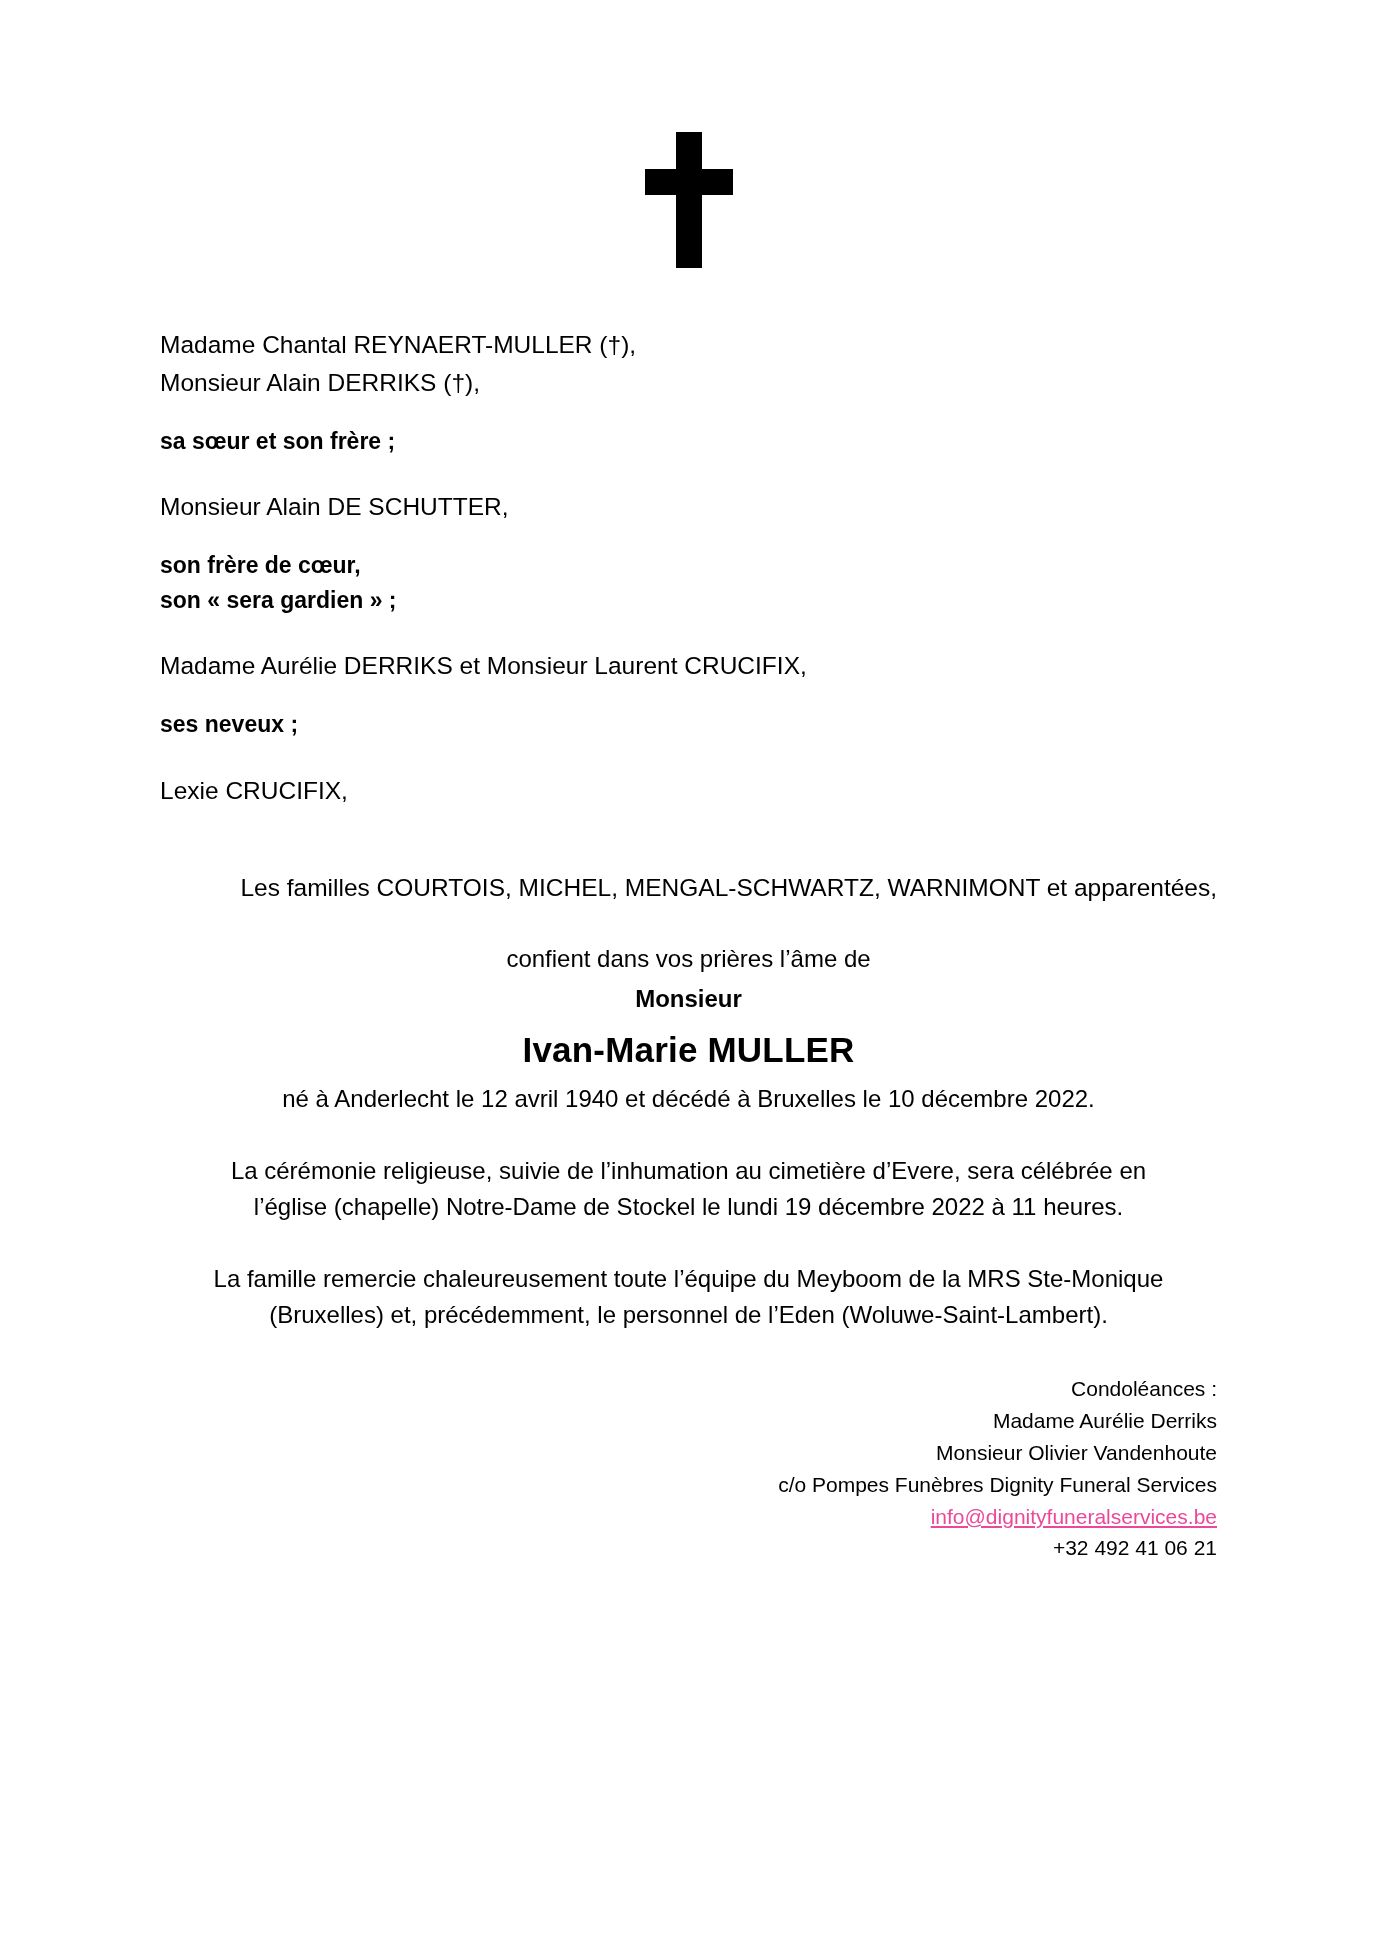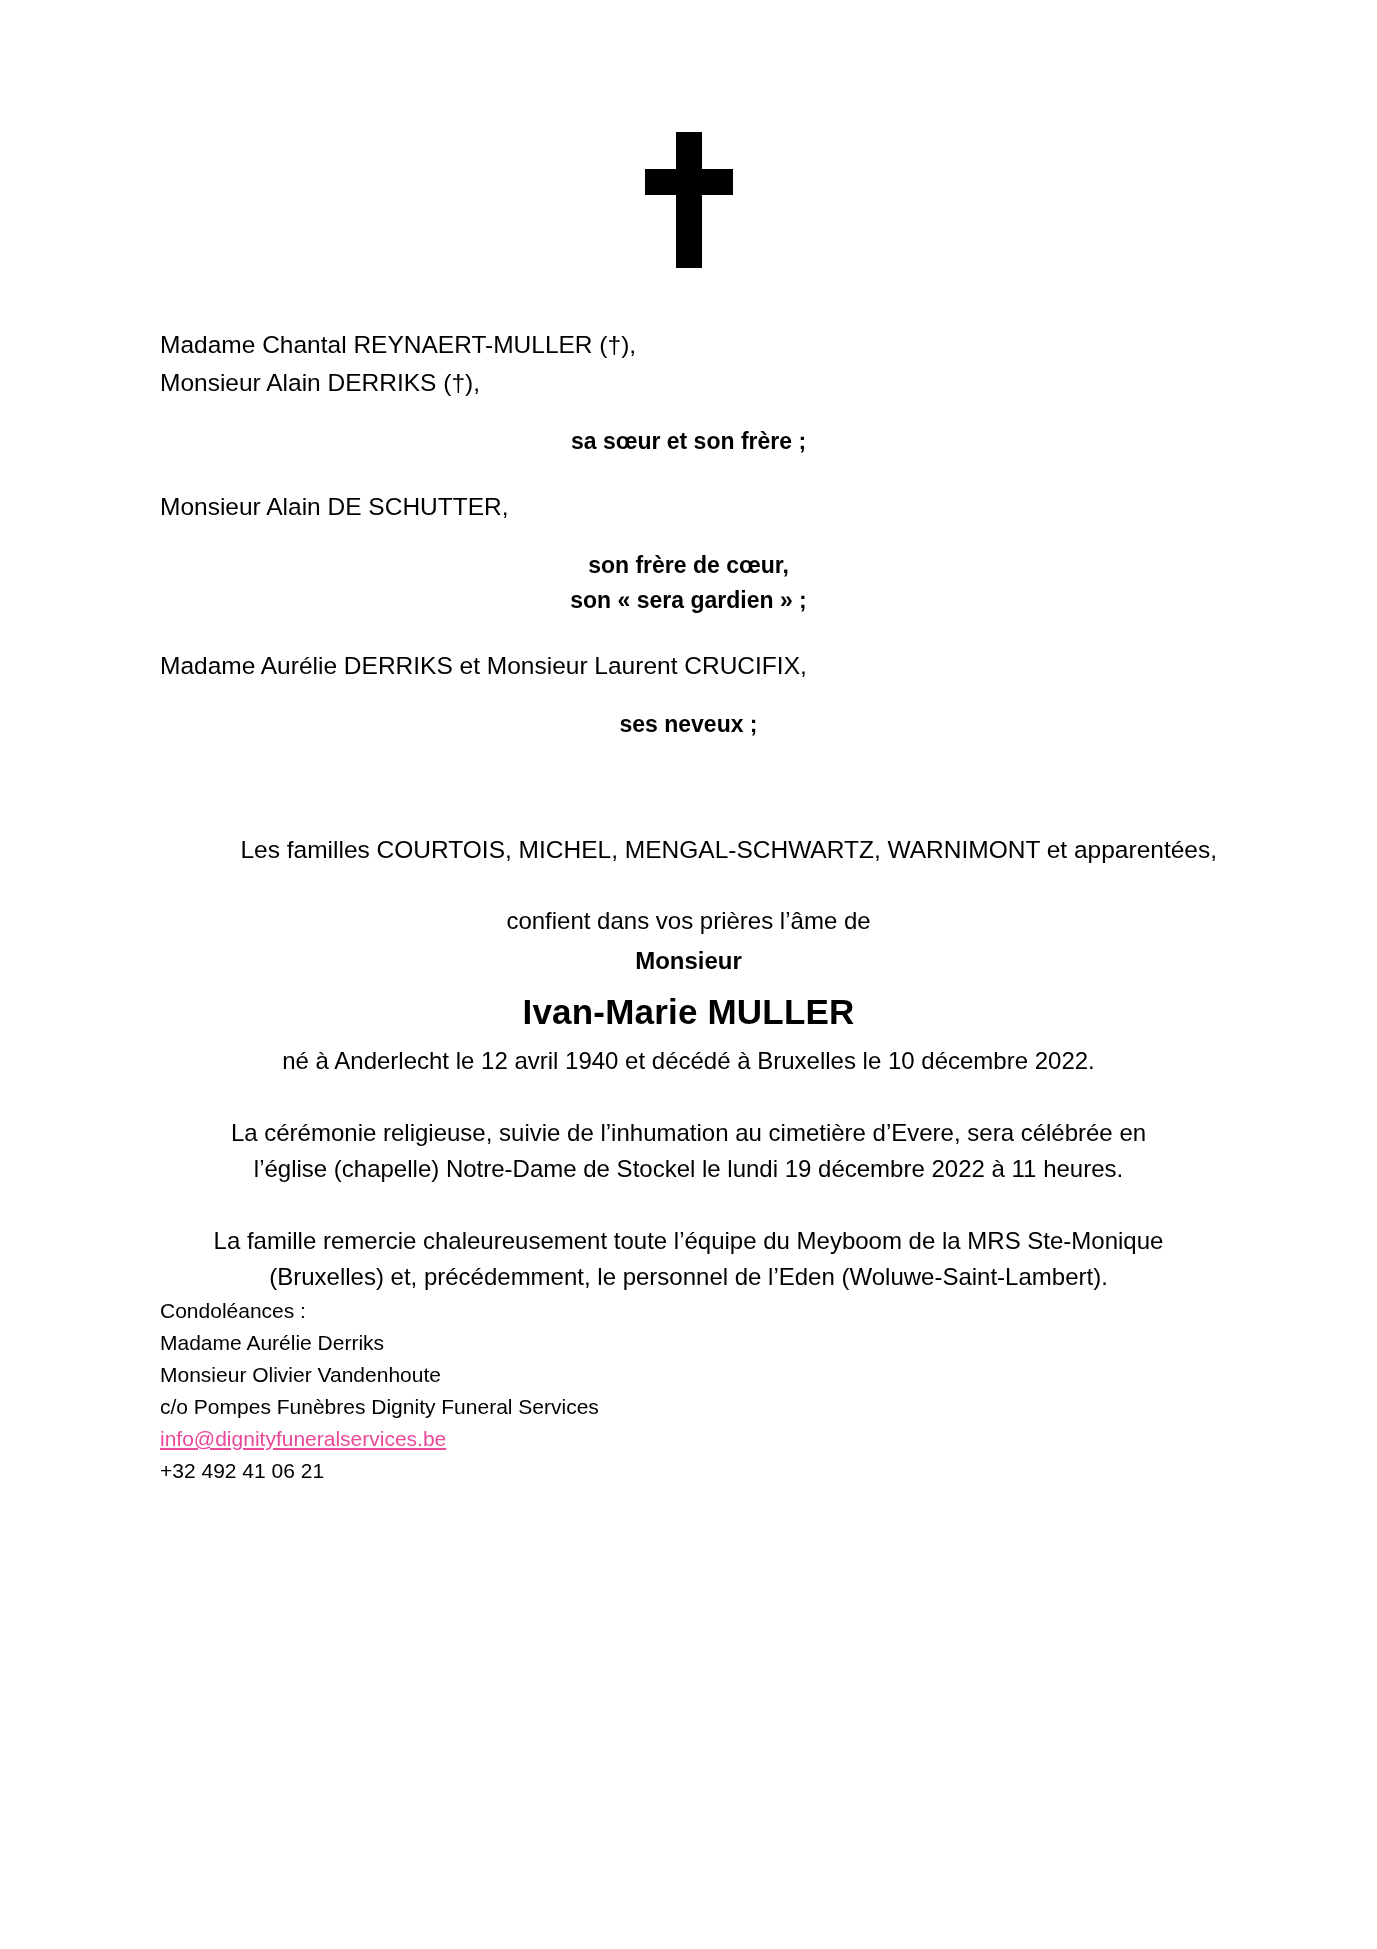--- a/index.html
+++ b/index.html
@@ -35,21 +35,21 @@
   }
   .line-left {
     font-size: 24.5px;
     line-height: 1.55;
     text-align: left;
     white-space: nowrap;
   }
   .line-right {
     font-size: 23px;
     line-height: 1.5;
-    text-align: center;
+    text-align: left;
     font-weight: bold;
   }
   .gap-s { height: 22px; }
   .gap-m { height: 30px; }
   .families {
     font-size: 24.5px;
     text-align: right;
     margin-top: 42px;
   }
   .center-block {
@@ -80,21 +80,22 @@
     line-height: 1.45;
   }
   .para {
     font-size: 24px;
     line-height: 1.5;
     text-align: center;
     margin-top: 36px;
   }
   .para .l2 { display: block; }
   .condolences {
-    text-align: left;
+    text-align: right;
+    margin-top: 40px;
     font-size: 21px;
     line-height: 1.52;
   }
   .condolences div { }
   .email-link {
     color: #ec4899;
     text-decoration: underline;
   }
 </style>
 </head>
@@ -124,20 +125,21 @@
     <div class="line-right">son frère de cœur,</div>
     <div class="line-right">son « sera gardien » ;</div>
 
     <div class="gap-m"></div>
     <div class="line-left">Madame Aurélie DERRIKS et Monsieur Laurent CRUCIFIX,</div>
 
     <div class="gap-s"></div>
     <div class="line-right">ses neveux ;</div>
 
     <div class="gap-m"></div>
+    <div class="line-left">Lexie CRUCIFIX,</div>
 
     <div class="gap-s"></div>
 
     <div class="families">Les familles COURTOIS, MICHEL, MENGAL-SCHWARTZ, WARNIMONT et apparentées,</div>
   </div>
 
   <div class="center-block">
     <div class="confient">confient dans vos prières l’âme de</div>
     <div class="monsieur">Monsieur</div>
     <div class="deceased-name">Ivan-Marie MULLER</div>

